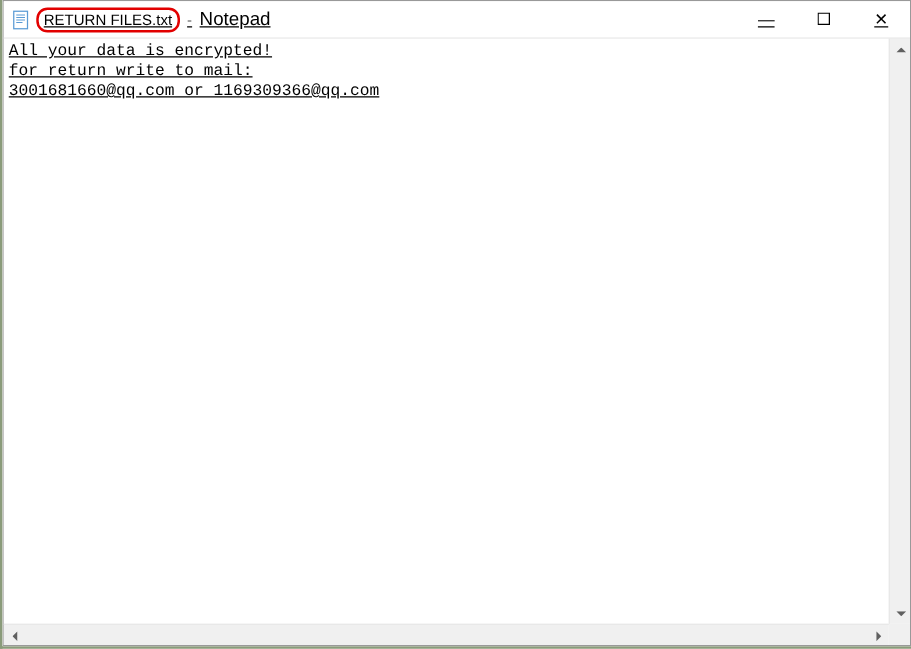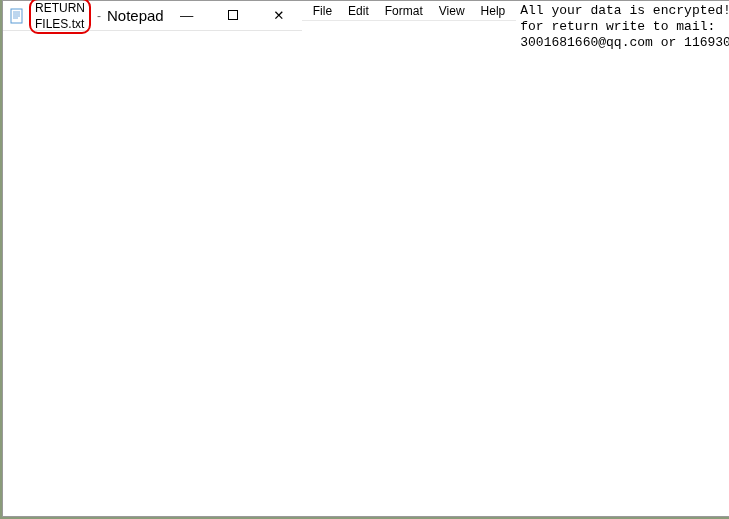--- a/index.html
+++ b/index.html
@@ -15,21 +15,22 @@
       overflow: hidden;
       border-left: 2px solid #8a9b7a;
       border-bottom: 2px solid #8a9b7a;
     }
     .window {
       width: 100%;
       height: 100%;
       background: #ffffff;
       border: 1px solid #999;
       display: flex;
-      flex-direction: row;
+      flex-direction: column;
+      text-decoration: underline;
     }
     .titlebar {
       height: 30px;
       background: #ffffff;
       display: flex;
       align-items: center;
       border-bottom: 1px solid #e5e5e5;
     }
     .titlebar-left {
       display: flex;
@@ -182,27 +183,20 @@
               <rect x="0.5" y="0.5" width="9" height="9" fill="none" stroke="#000" stroke-width="1"></rect>
             </svg>
         </span>
       </button>
       <button class="win-btn close">
         <span>✕</span>
       </button>
     </div>
   </div>
 
-  <div class="menubar">
-    <div class="menu-item">File</div>
-    <div class="menu-item">Edit</div>
-    <div class="menu-item">Format</div>
-    <div class="menu-item">View</div>
-    <div class="menu-item">Help</div>
-  </div>
 
   <div class="editor-area">
     <div class="text-content">All your data is encrypted!
 for return write to mail:
 3001681660@qq.com or 1169309366@qq.com</div>
     <div class="vscrollbar">
       <div class="vscroll-arrow up">
         <svg width="8" height="4" viewBox="0 0 8 4">
             <path d="M0 4 L4 0 L8 4 Z" fill="#606060"></path>
           </svg>

